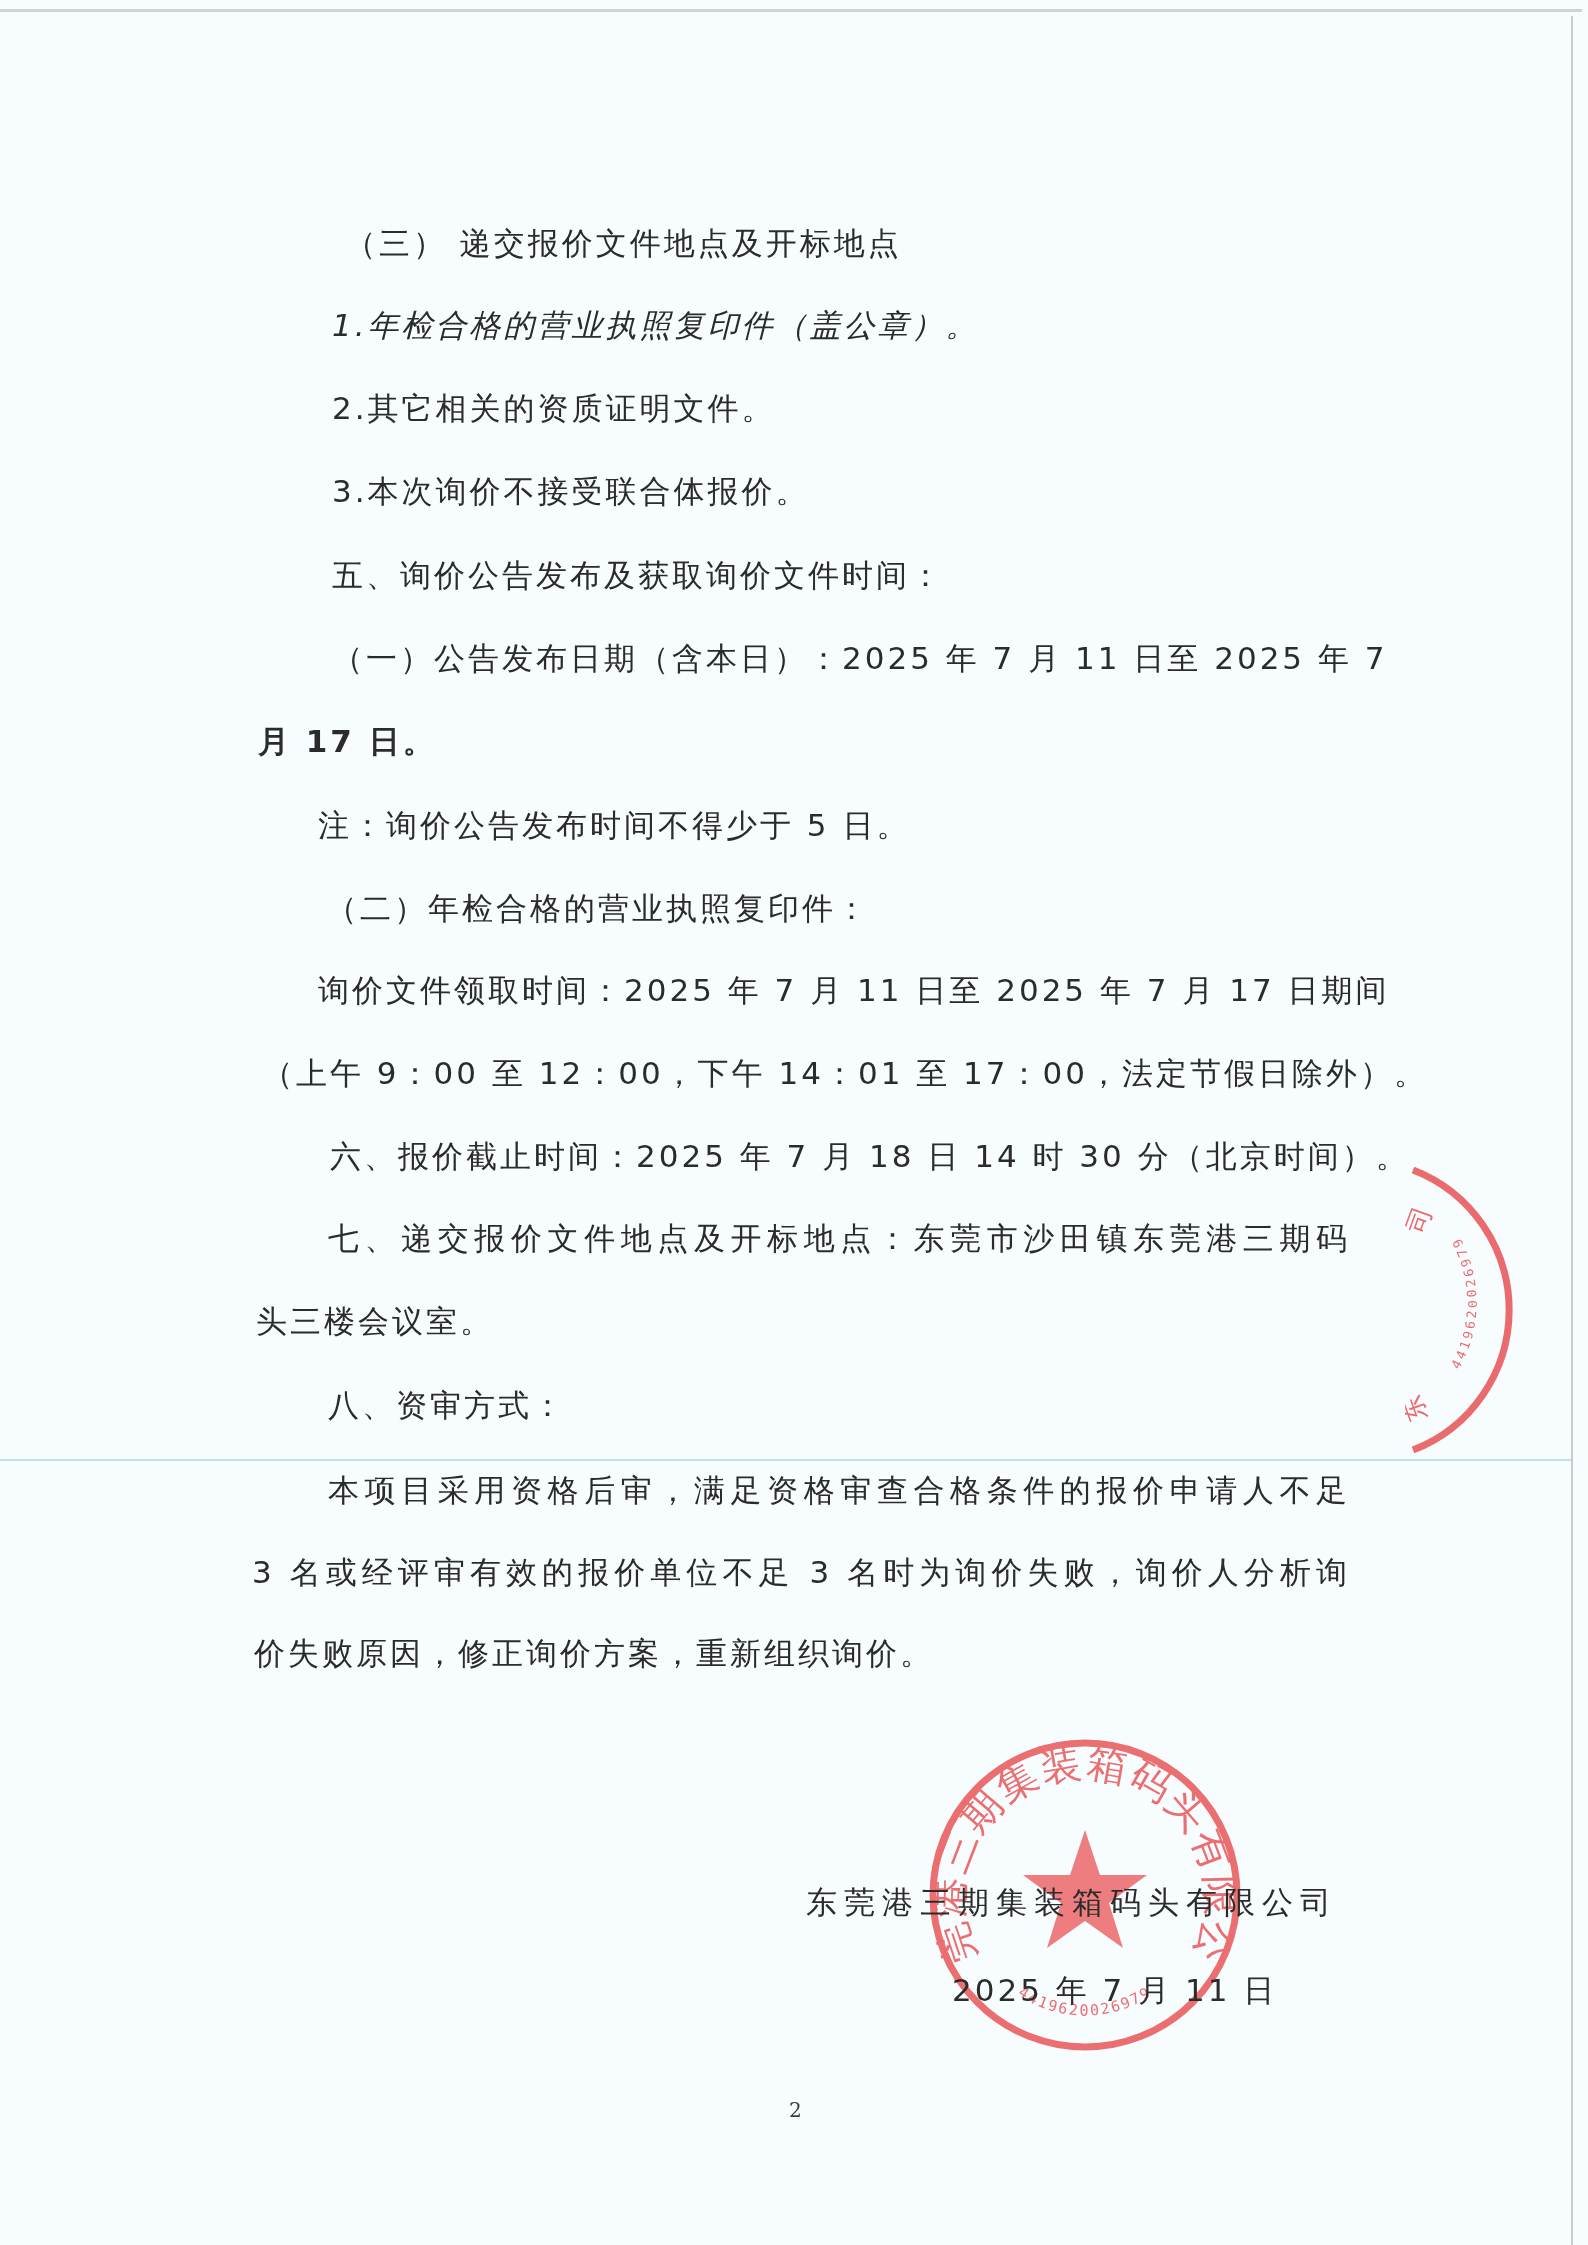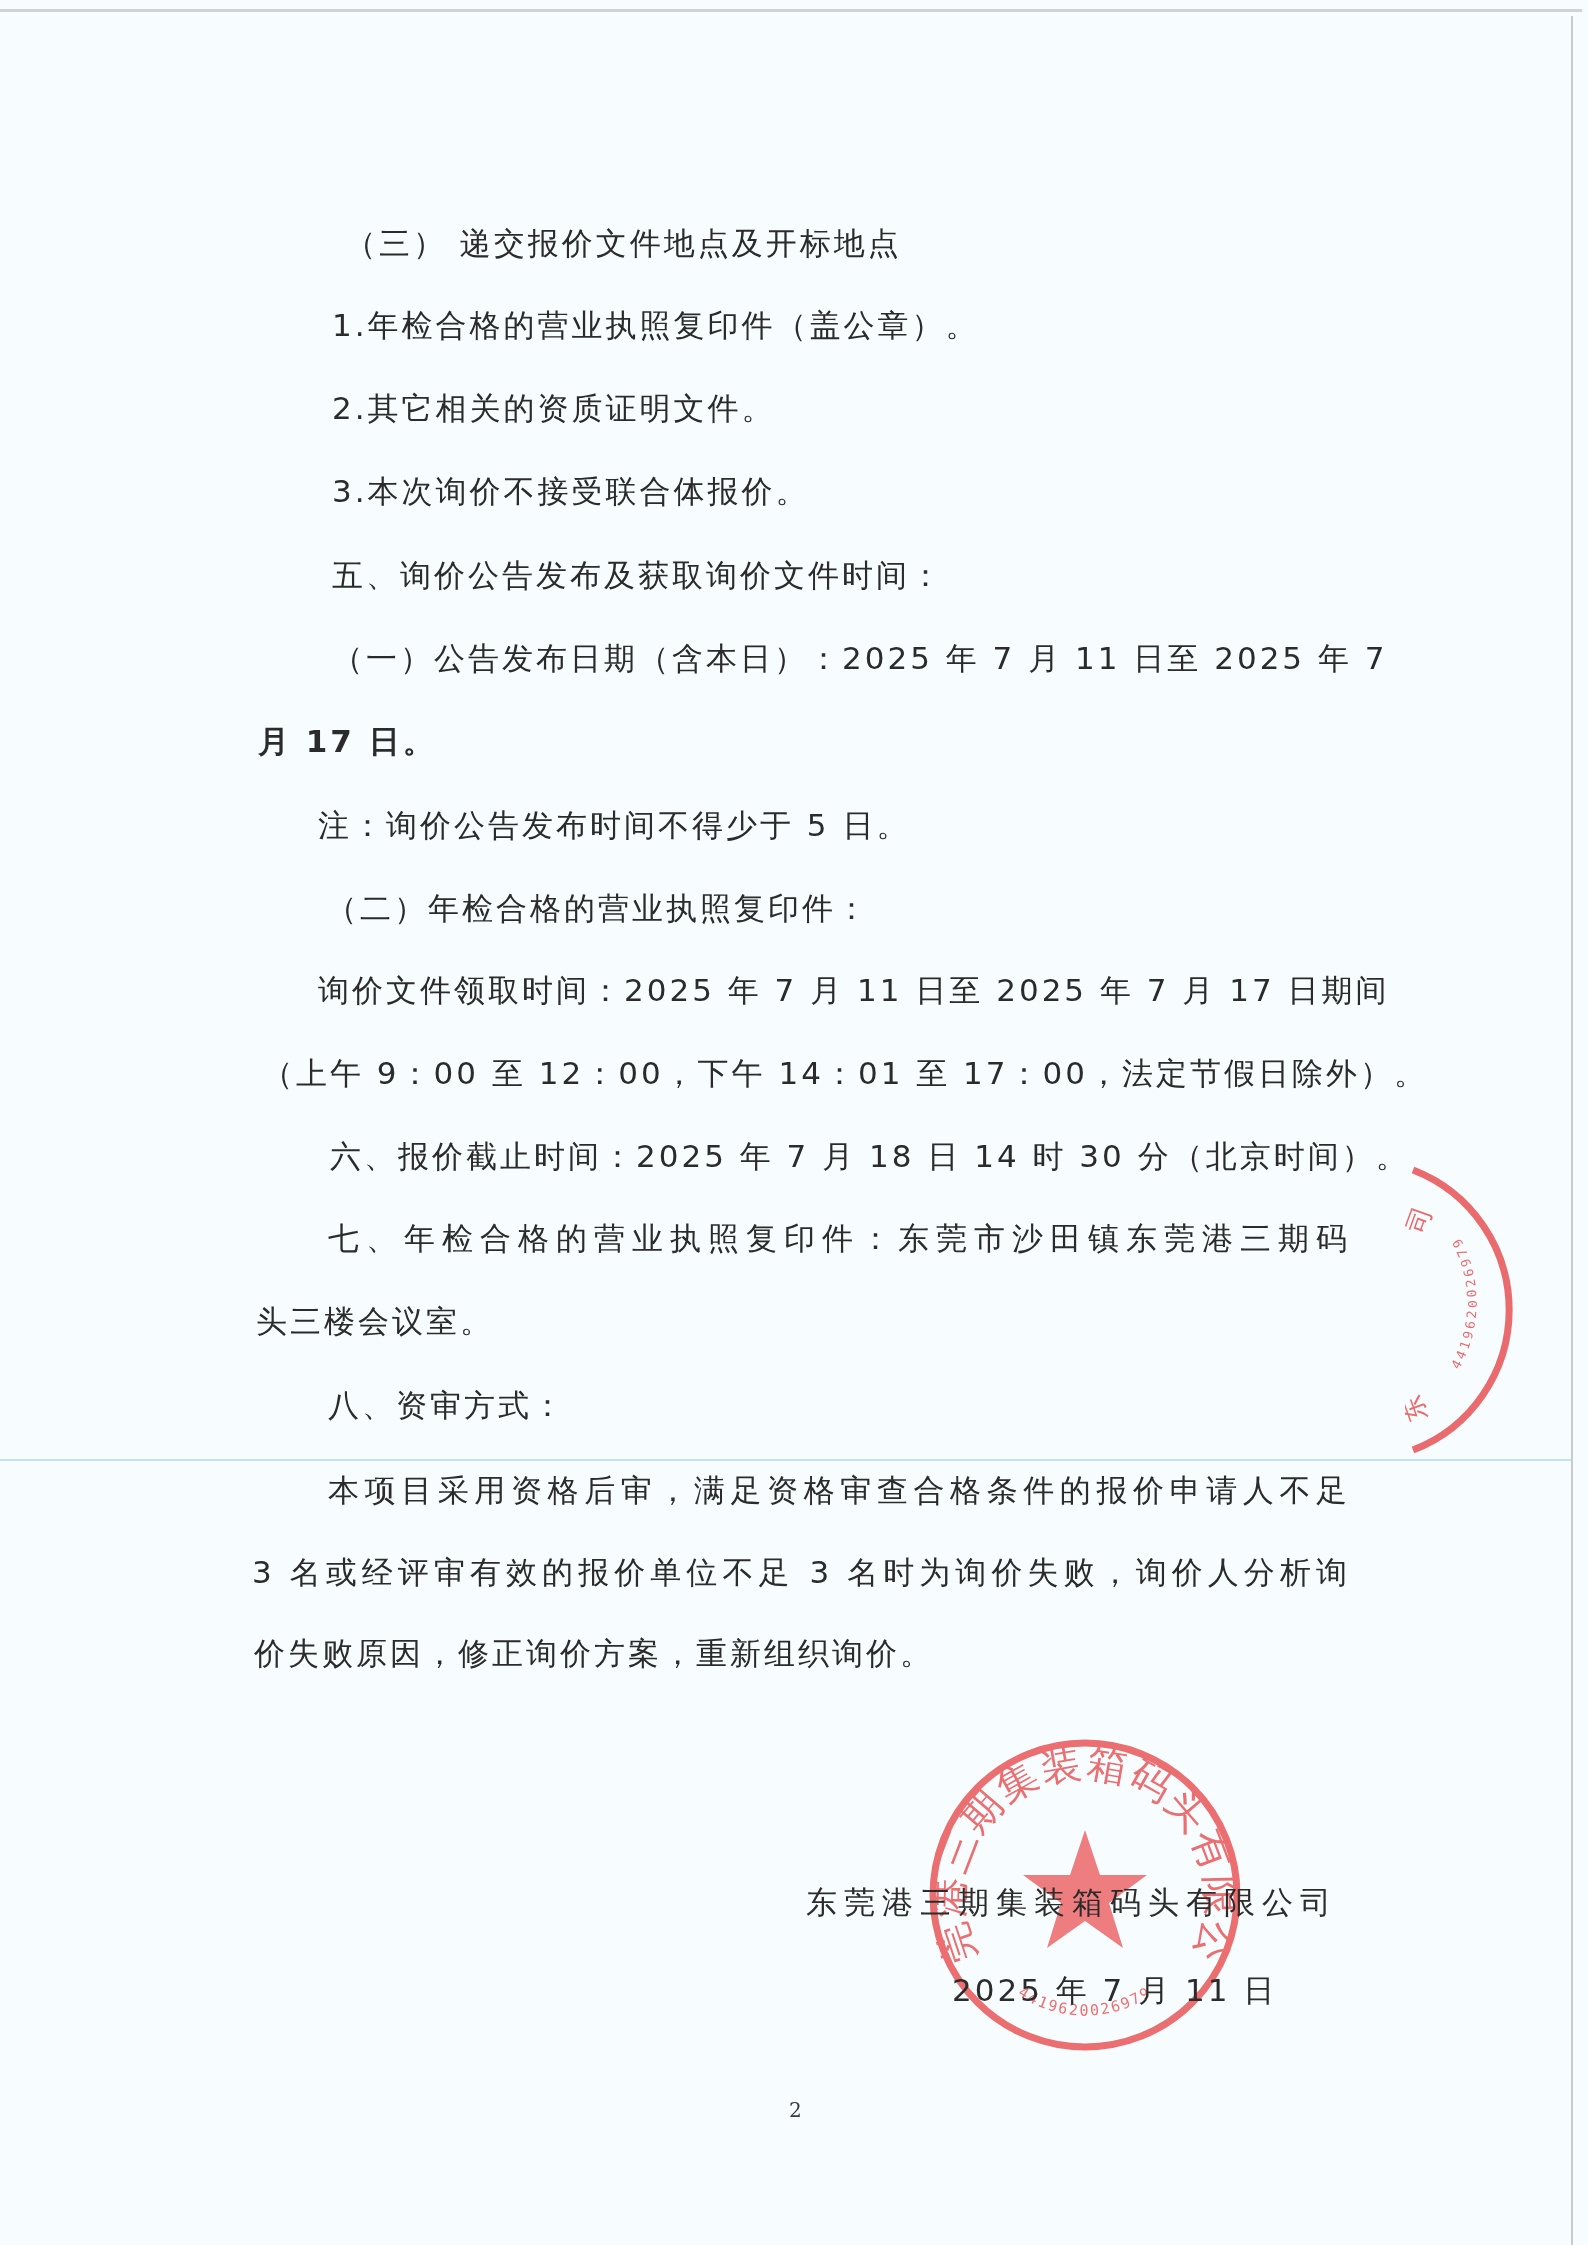--- a/index.html
+++ b/index.html
@@ -83,35 +83,35 @@
     }
   </style>
 </head>
 <body>
 
 <div class="top-rule"></div>
 <div class="right-rule"></div>
 <div class="seam-rule"></div>
 
 <div class="line" style="left:345px; top:223px;">（三） 递交报价文件地点及开标地点</div>
-<div class="line" style="left:332px; top:305px;">1.年检合格的营业执照复印件（盖公章）。</div>
+<div class="line" style="left:332px; top:305px;font-style:italic;">1.年检合格的营业执照复印件（盖公章）。</div>
 <div class="line" style="left:332px; top:388px;">2.其它相关的资质证明文件。</div>
 <div class="line" style="left:332px; top:471px;">3.本次询价不接受联合体报价。</div>
 
 <div class="line" style="left:332px; top:555px;">五、询价公告发布及获取询价文件时间：</div>
 <div class="line just" style="left:332px; top:638px; width:1018px;">（一）公告发布日期（含本日）：2025 年 7 月 11 日至 2025 年 7</div>
 <div class="line" style="left:258px; top:721px;font-weight:bold;">月 17 日。</div>
 <div class="line" style="left:318px; top:805px;">注：询价公告发布时间不得少于 5 日。</div>
 <div class="line" style="left:326px; top:888px;">（二）年检合格的营业执照复印件：</div>
 <div class="line just" style="left:318px; top:970px; width:1032px;">询价文件领取时间：2025 年 7 月 11 日至 2025 年 7 月 17 日期间</div>
 <div class="line just" style="left:262px; top:1053px; width:1090px;">（上午 9：00 至 12：00，下午 14：01 至 17：00，法定节假日除外）。</div>
 
 <div class="line just" style="left:330px; top:1136px; width:1022px;">六、报价截止时间：2025 年 7 月 18 日 14 时 30 分（北京时间）。</div>
 
-<div class="line just" style="left:328px; top:1218px; width:1022px;">七、年检合格的营业执照复印件：东莞市沙田镇东莞港三期码</div>
+<div class="line just" style="left:328px; top:1218px; width:1022px;">七、递交报价文件地点及开标地点：东莞市沙田镇东莞港三期码</div>
 <div class="line" style="left:256px; top:1301px;">头三楼会议室。</div>
 
 <div class="line" style="left:328px; top:1385px;">八、资审方式：</div>
 <div class="line just" style="left:328px; top:1470px; width:1022px;">本项目采用资格后审，满足资格审查合格条件的报价申请人不足</div>
 <div class="line just" style="left:252px; top:1552px; width:1098px;">3 名或经评审有效的报价单位不足 3 名时为询价失败，询价人分析询</div>
 <div class="line" style="left:254px; top:1633px;">价失败原因，修正询价方案，重新组织询价。</div>
 
 <svg class="stamp stamp-main" viewBox="0 0 320 320" xmlns="http://www.w3.org/2000/svg">
   <defs>
     <path id="seal-arc" d="M 45 205 A 122 122 0 1 1 275 205"></path>

